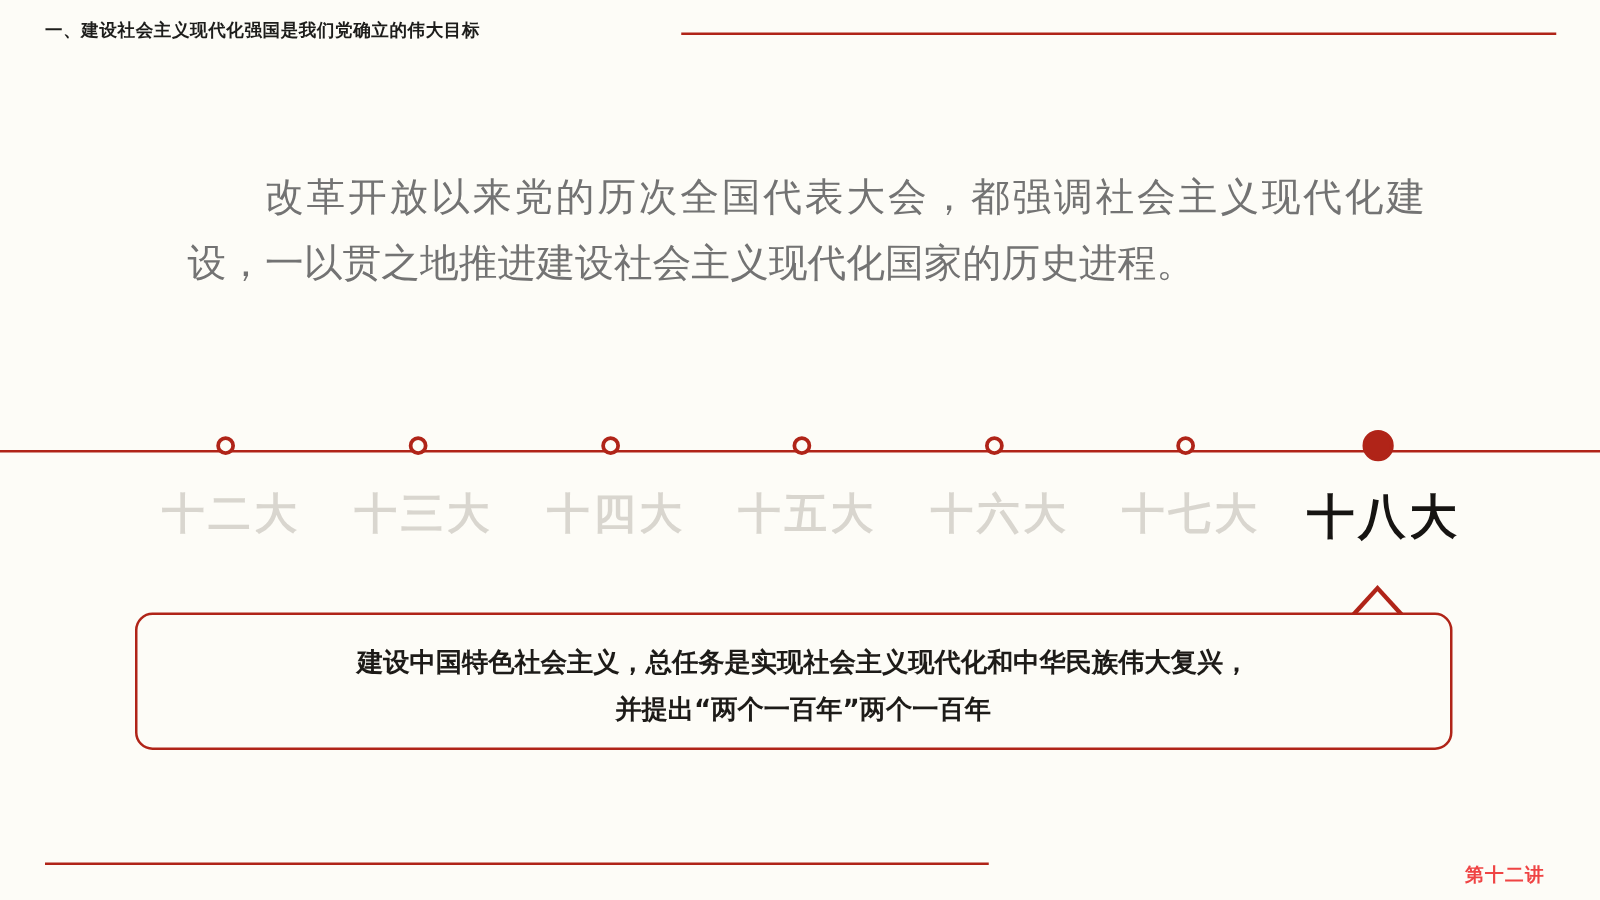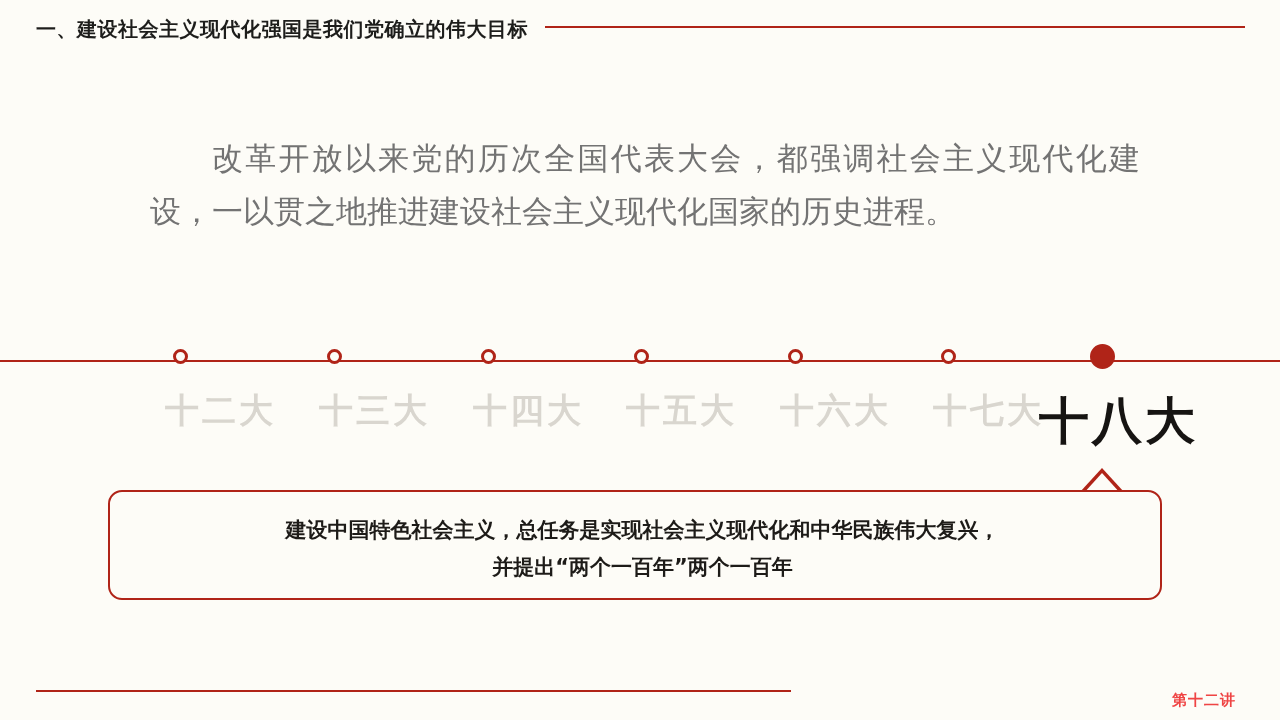--- a/index.html
+++ b/index.html
@@ -20,21 +20,21 @@
     position: absolute;
     top: 0;
     left: 0;
     width: 1280px;
     height: 52px;
   }
   .header-title {
     position: absolute;
     left: 36px;
     top: 16px;
-    font-size: 20px;
+    font-size: 14px;
     font-weight: bold;
     color: #1d1d1b;
     letter-spacing: 0.5px;
     white-space: nowrap;
   }
   .header-rule {
     position: absolute;
     left: 545px;
     top: 26px;
     width: 700px;
@@ -95,33 +95,33 @@
   .tl-node.active .tl-dot {
     width: 25px;
     height: 25px;
     top: 44px;
     margin-left: -12.5px;
     background: #b02418;
     border: 3px solid #b02418;
   }
   .tl-label {
     position: absolute;
-    left: 16px;
+    left: 5px;
     top: 88px;
     width: 160px;
-    text-align: right;
+    text-align: center;
     font-size: 34px;
     letter-spacing: 3px;
     color: #d9d6cf;
     font-weight: bold;
     font-family: "DejaVu Sans", "Liberation Sans", sans-serif;
   }
   .tl-node.active .tl-label {
     color: #161412;
-    font-size: 50px;
+    font-size: 38px;
   }
 
   
   .callout {
     position: absolute;
     left: 108px;
     top: 490px;
     width: 1054px;
     height: 110px;
     border: 2px solid #b02418;

